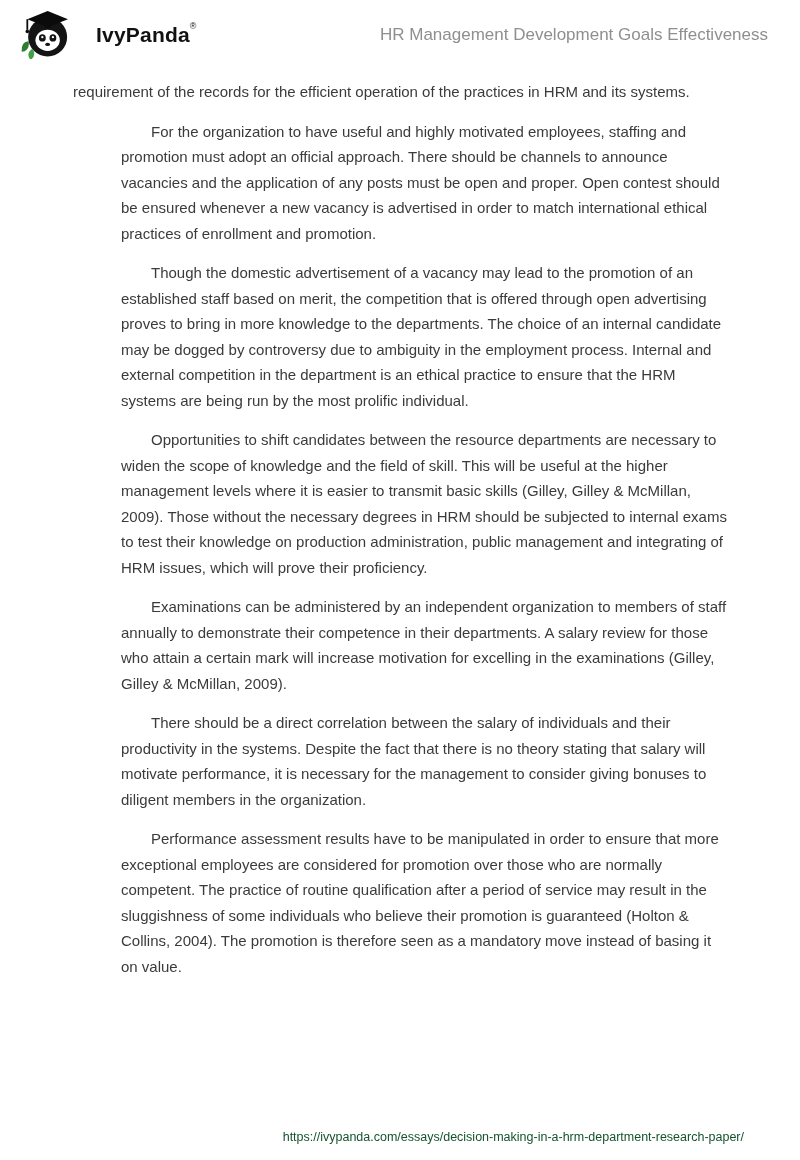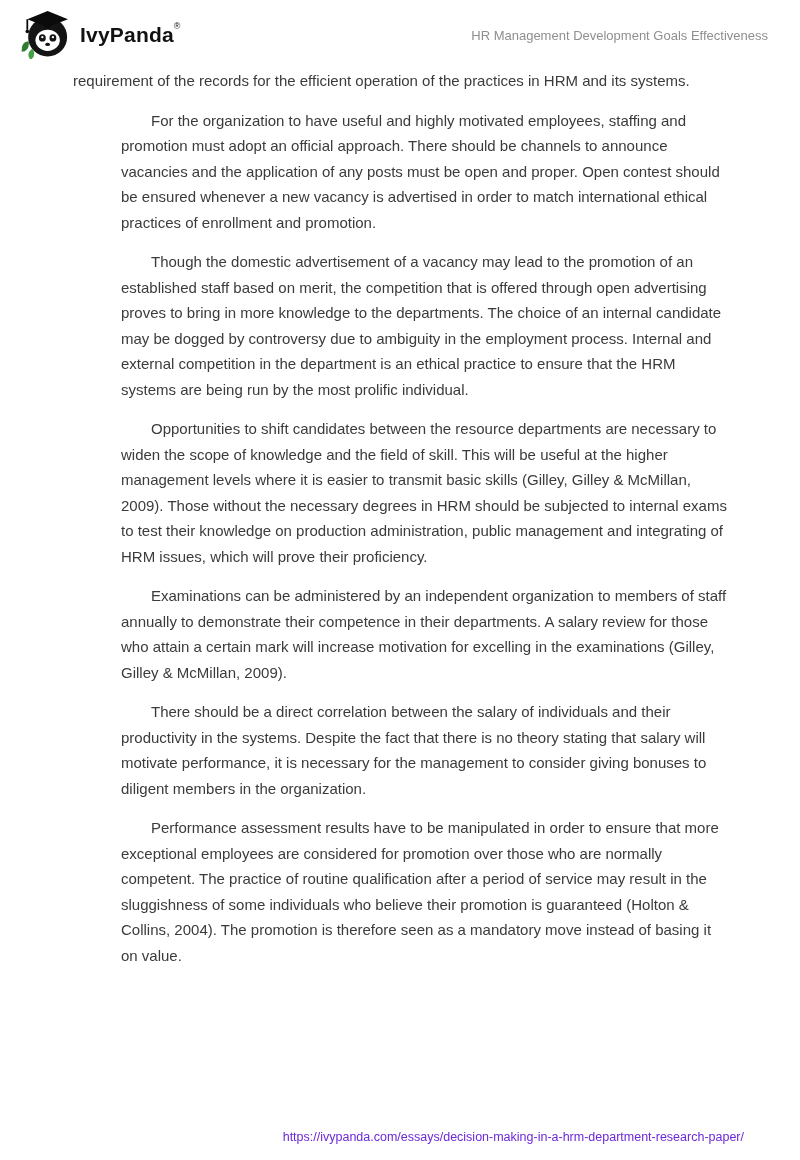--- a/index.html
+++ b/index.html
@@ -18,62 +18,62 @@
     top: 0; left: 0; right: 0;
     height: 62px;
     display: flex;
     align-items: center;
     justify-content: space-between;
     padding: 8px 32px 0 20px;
   }
   .brand {
     display: flex;
     align-items: center;
-    gap: 8px;
+    gap: 24px;
     text-decoration: none;
     color: #111111;
     cursor: pointer;
   }
   .brand-name {
     font-size: 21px;
     font-weight: bold;
     letter-spacing: 0.2px;
     color: #111111;
   }
   .brand-reg {
     font-size: 9px;
     vertical-align: super;
     position: relative;
     top: -7px;
     color: #111111;
   }
   .doc-title {
-    font-size: 13px;
+    font-size: 17px;
     color: #8f8f8f;
     text-align: center;
   }
   .essay-body {
     position: absolute;
-    top: 68px;
+    top: 79px;
     left: 73px;
     right: 72px;
     color: #3b3b3b;
     font-size: 15px;
     line-height: 25.5px;
   }
   .para { margin: 0 0 14px 0; }
   .para.indent { text-indent: 30px; margin-left: 48px; }
   .footer {
     position: absolute;
     left: 0;
     right: 56px;
     bottom: 16px;
     text-align: right;
     font-size: 12.5px;
-    color: #6d28d9;
+    color: #14532d;
   }
   .logo-icon { display: block; }
 </style>
 </head>
 <body>
 
 <div class="page">
 
   <div class="header">
     <div class="brand">

